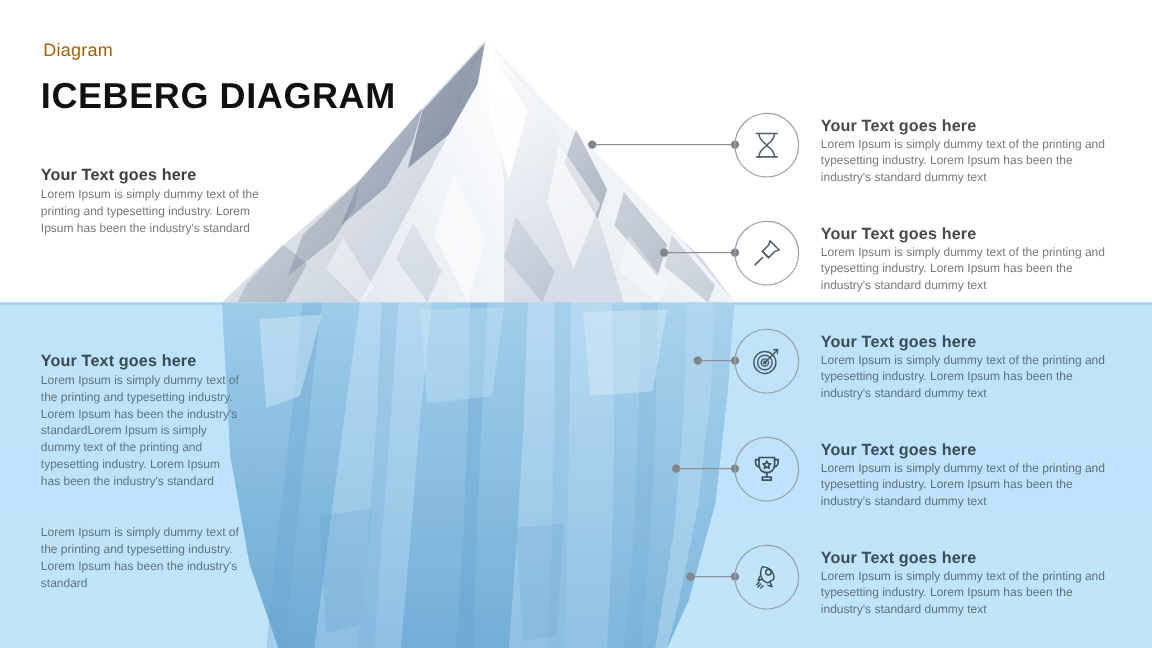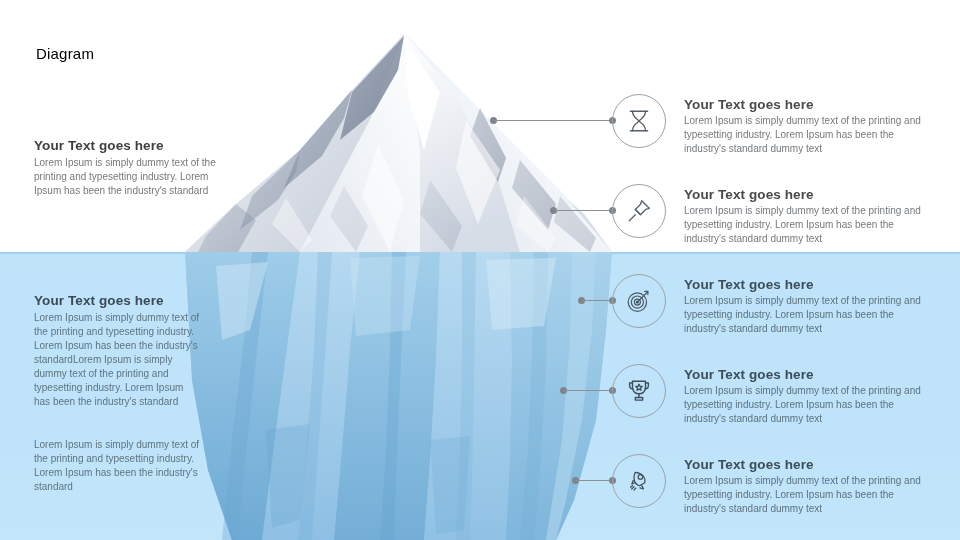--- a/index.html
+++ b/index.html
@@ -43,23 +43,23 @@
     top: 0;
     width: 960px;
     height: 540px;
   }
   .berg-wrap svg { display: block; }
 
   
   .kicker {
     position: absolute;
     left: 36px;
-    top: 45px;
+    top: 34px;
     font-size: 15px;
-    color: #000000;
+    color: #a16207;
     letter-spacing: .2px;
   }
   .title {
     position: absolute;
     left: 34px;
     top: 64px;
     font-size: 30px;
     font-weight: bold;
     color: #111111;
     letter-spacing: .5px;
@@ -246,20 +246,21 @@
         <path d="M216 266 L268 262 L250 330 L222 340 Z" fill="#cfe7f7" opacity=".5"></path>
         <path d="M350 258 L420 256 L410 330 L356 336 Z" fill="#cfe7f7" opacity=".35"></path>
         <path d="M486 260 L556 258 L544 326 L492 330 Z" fill="#dff0fb" opacity=".4"></path>
         <path d="M266 430 L310 424 L300 520 L272 528 Z" fill="#5f9fcd" opacity=".25"></path>
         <path d="M430 440 L470 436 L464 530 L436 534 Z" fill="#5f9fcd" opacity=".2"></path>
       </g>
     </svg>
   </div>
 
   <div class="kicker">Diagram</div>
+  <div class="title">ICEBERG  DIAGRAM</div>
 
   <div class="lblock" id="left-top">
     <p class="h">Your Text goes here</p>
     <p class="p">Lorem Ipsum is simply dummy text of the printing and typesetting industry. Lorem Ipsum has been the industry's standard</p>
   </div>
 
   <div class="lblock under" id="left-under">
     <p class="h">Your Text goes here</p>
     <p class="p">Lorem Ipsum is simply dummy text of the printing and typesetting industry. Lorem Ipsum has been the industry's standardLorem Ipsum is simply dummy text of the printing and typesetting industry. Lorem Ipsum has been the industry's standard</p>
   </div>

